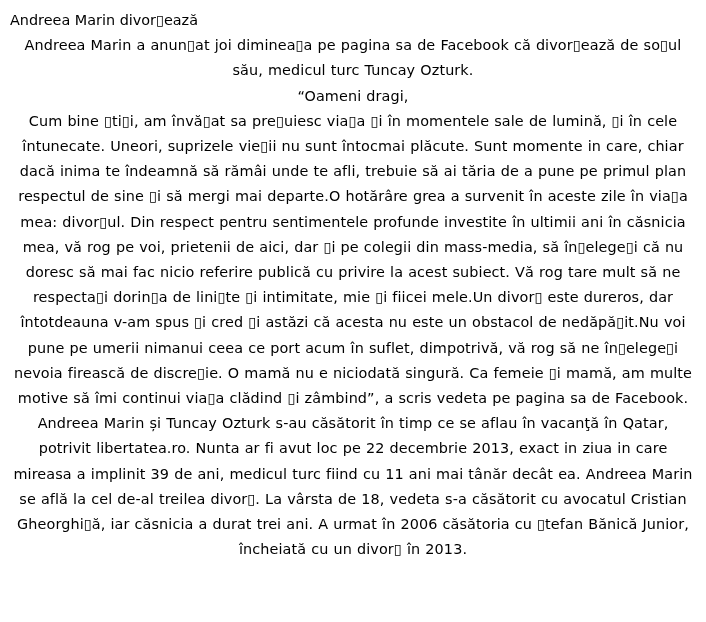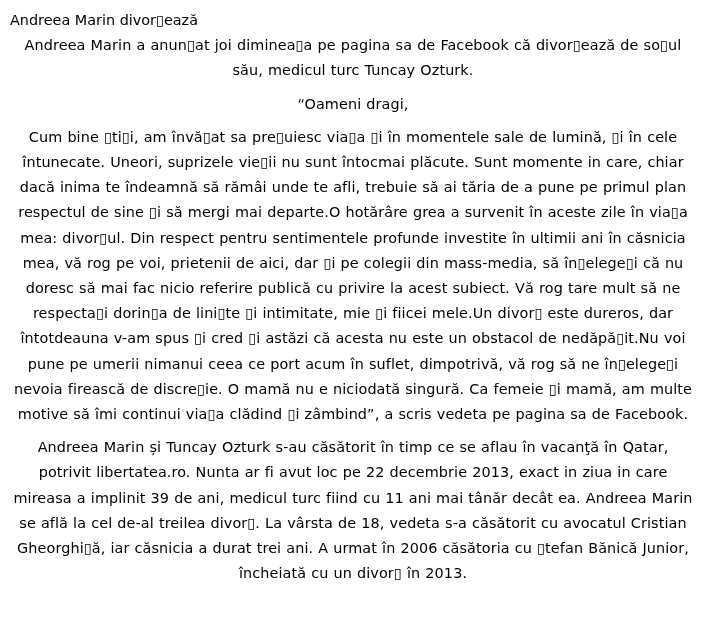--- a/index.html
+++ b/index.html
@@ -23,21 +23,21 @@
   }
   .para {
     font-size: 14.4px;
     line-height: 25.2px;
     letter-spacing: 0.1px;
     text-align: center;
     margin: 0;
     word-spacing: 0.4px;
   }
   .para + .para {
-    margin-top: 8px;
+    margin-top: 0;
   }
   .title {
     font-size: 14.4px;
     line-height: 25.2px;
     margin: 0;
     font-weight: normal;
   }
 </style>
 </head>
 <body>

